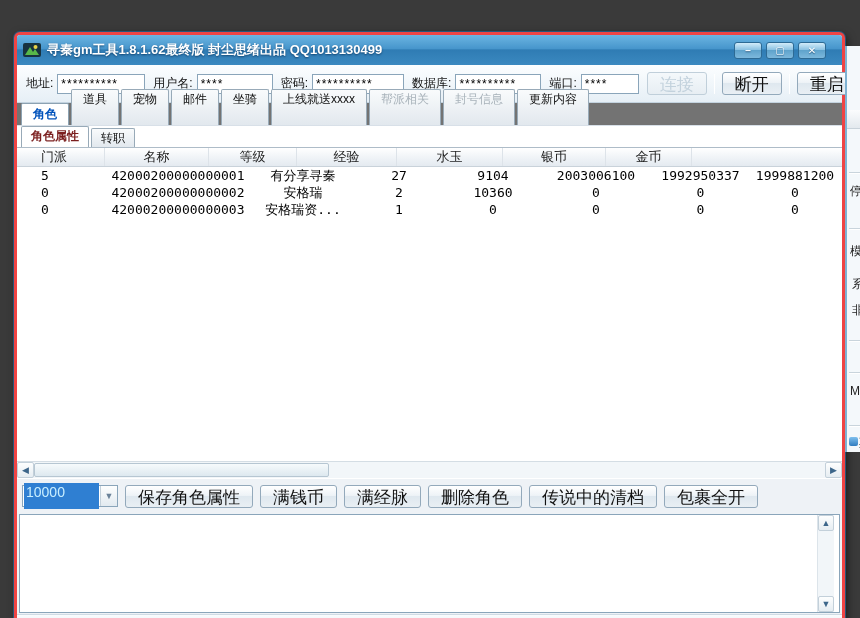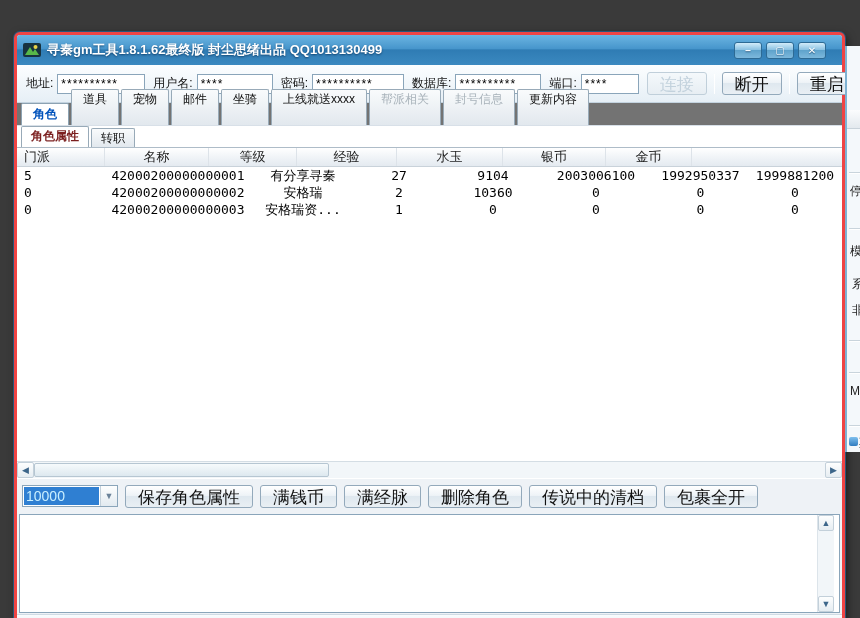--- a/index.html
+++ b/index.html
@@ -107,21 +107,21 @@
     font-family:"DejaVu Sans Mono","DejaVu Sans",monospace;
   }
   .thead {
     display:flex; height:19px;
     background:linear-gradient(#ffffff,#eef2f6 60%, #e4eaf0);
     border-bottom:1px solid #c9d2da; font-size:13px; color:#222;
   }
   .th { border-right:1px solid #dde3e9; display:flex; align-items:center; justify-content:center; }
   .trow { display:flex; height:17px; font-size:13px; color:#000; }
   .td { display:flex; align-items:center; justify-content:center; overflow:hidden; white-space:nowrap; }
-  .c0 { width:88px; justify-content:flex-start; padding-left:7px; }
+  .c0 { width:88px; justify-content:flex-start; padding-left:24px; }
   .c1 { width:146px; } .c2 { width:104px; } .c3 { width:88px; }
   .c4 { width:100px; } .c5 { width:106px; } .c6 { width:103px; } .c7 { width:86px; }
 
   
   .hscroll {
     height:17px; display:flex; align-items:stretch;
     background:#f2f6f9; border-top:1px solid #d4dde4;
   }
   .sb-btn {
     width:17px; flex:0 0 auto; display:flex; align-items:center; justify-content:center;
@@ -137,21 +137,21 @@
   
   .controls-row {
     height:35px; display:flex; align-items:center; gap:7px;
     padding:0 5px; background:#eef2f6; border-top:1px solid #fff;
   }
   .combo {
     width:96px; height:22px; border:1px solid #8aa5ba; background:#fff;
     display:flex; align-items:center; cursor:text;
   }
   .combo-value {
-    flex:1; height:18px; margin:1px; padding:0 2px;
+    flex:1; height:26px; margin:1px; padding:0 2px;
     background:#2f7fd2; color:#c9efff; font-size:14px; line-height:18px;
   }
   .combo-arrow {
     width:17px; height:20px; display:flex; align-items:center; justify-content:center;
     background:linear-gradient(#fdfefe,#e2eaf0); border-left:1px solid #c3d0da;
     color:#6b8299; font-size:9px; cursor:pointer;
   }
 
   
   .log-area {

